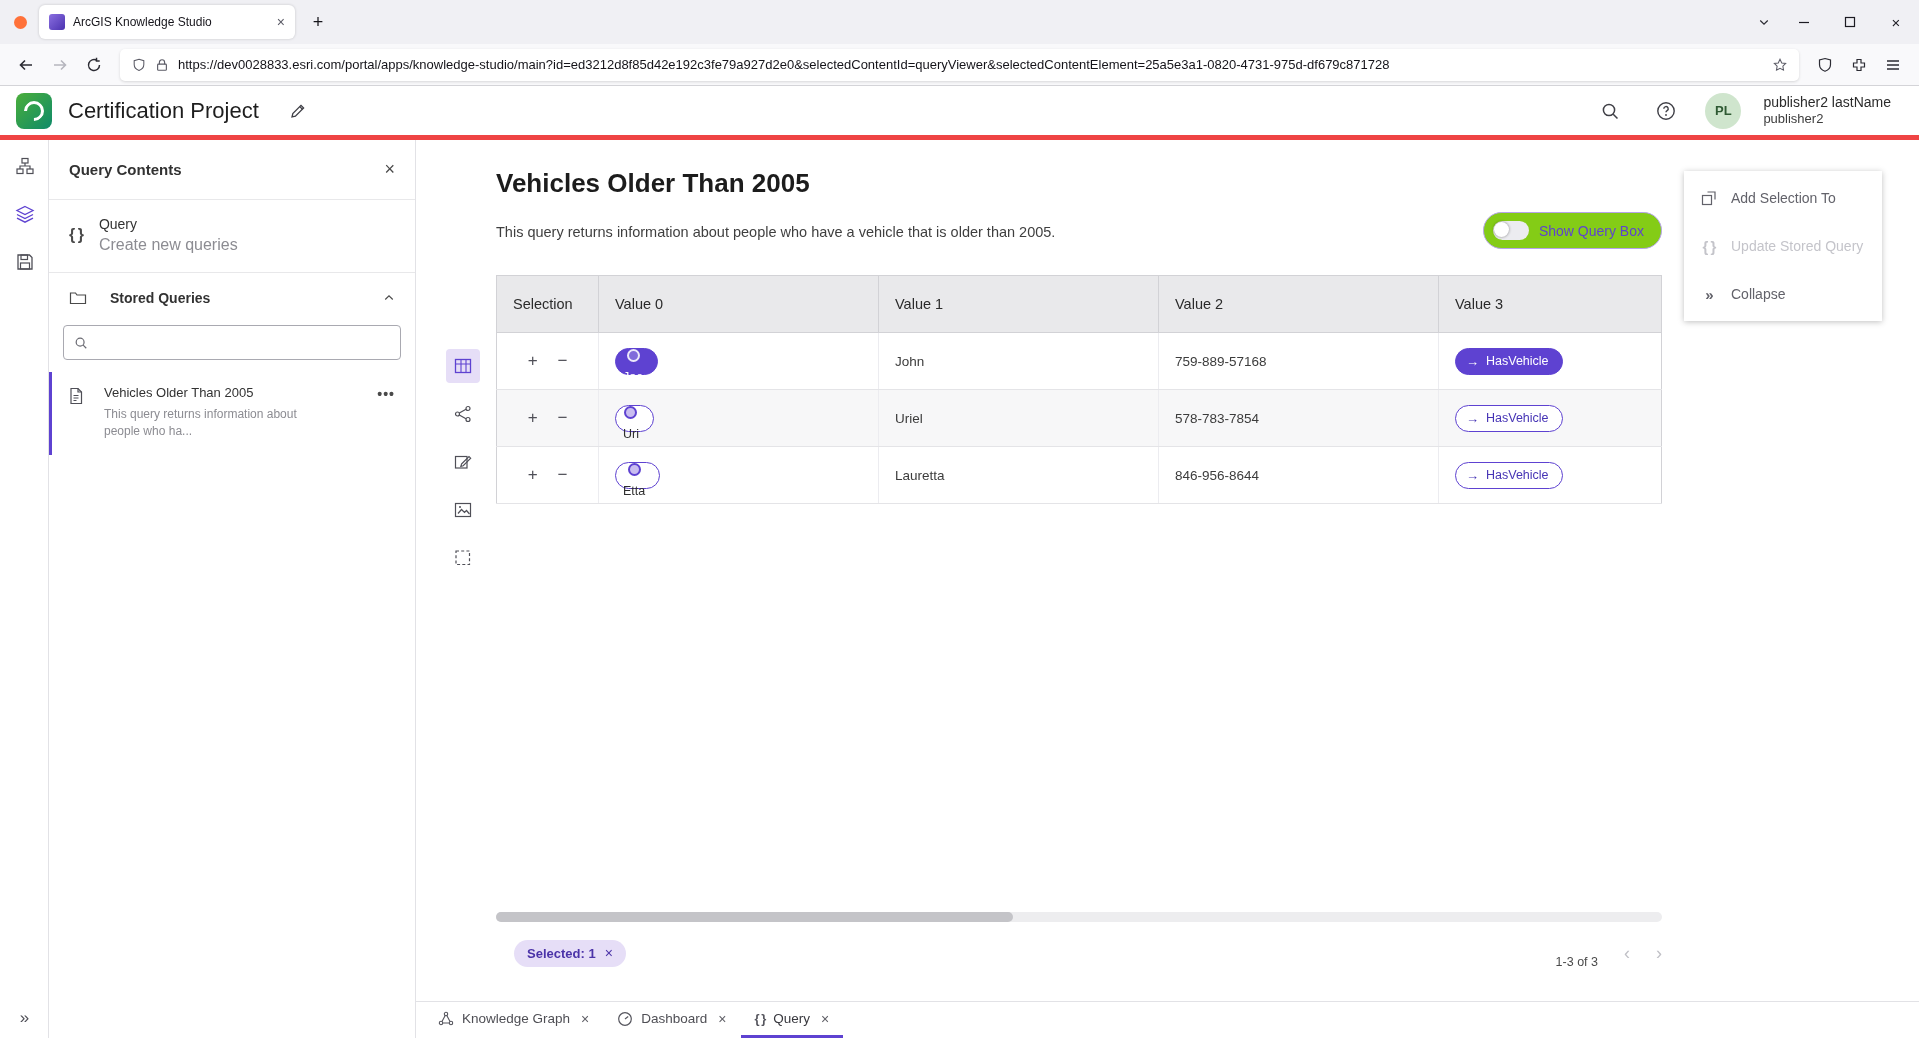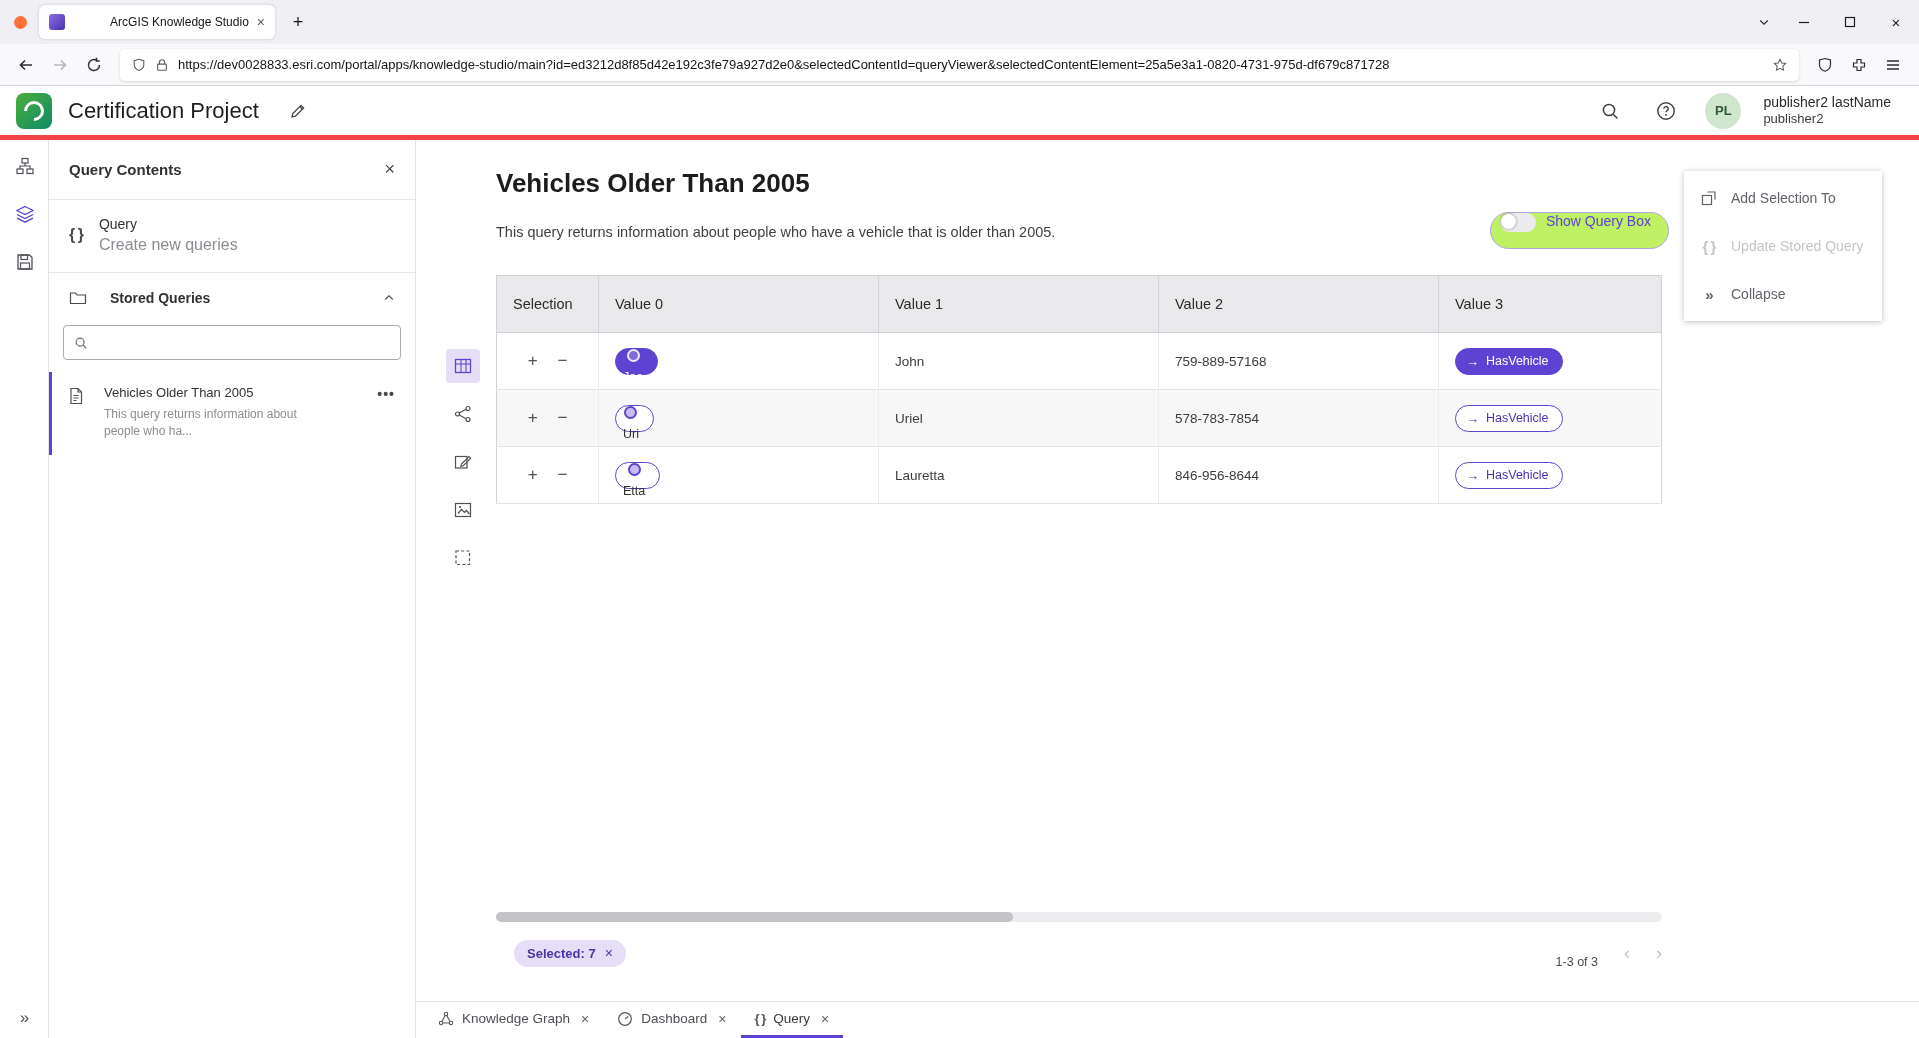--- a/index.html
+++ b/index.html
@@ -11,21 +11,21 @@
   svg { display:block; }
   .i12 { width:12px; height:12px; }
   .i14 { width:14px; height:14px; }
   .i16 { width:16px; height:16px; }
   .i18 { width:18px; height:18px; }
   .i20 { width:20px; height:20px; }
 
   
   .tabstrip { height:44px; background:#f0f0f4; display:flex; align-items:center; padding:0 8px; position:relative; flex:0 0 auto; }
   .ff-dot { width:13px; height:13px; border-radius:50%; background:#ff7139; margin:0 12px 0 6px; flex:0 0 auto; }
-  .btab-chrome { width:236px; height:34px; background:#fff; border-radius:6px; display:flex; align-items:center; gap:8px; padding:0 10px; box-shadow:0 0 3px rgba(0,0,0,.18);text-align:right; }
+  .btab-chrome { width:256px; height:34px; background:#fff; border-radius:6px; display:flex; align-items:center; gap:8px; padding:0 10px; box-shadow:0 0 3px rgba(0,0,0,.18); }
   .tab-favicon { width:16px; height:16px; border-radius:3px; background:linear-gradient(135deg,#8a6fe0,#4b32b0); flex:0 0 auto; }
   .tab-title { flex:1; font-size:12px; color:#15141a; white-space:nowrap; overflow:hidden; text-overflow:ellipsis; }
   .tab-close { font-size:14px; color:#5b5b66; cursor:default; }
   .newtab { width:30px; height:30px; display:flex; align-items:center; justify-content:center; font-size:18px; color:#15141a; margin-left:8px; border-radius:4px; }
   .tabstrip-right { position:absolute; right:0; top:0; height:44px; display:flex; align-items:center; }
   .strip-btn { width:34px; height:34px; display:flex; align-items:center; justify-content:center; color:#2b2b33; }
   .win-btn { width:46px; height:44px; display:flex; align-items:center; justify-content:center; color:#1c1b22; font-size:15px; }
 
   .navbar { height:42px; background:#f9f9fb; border-bottom:1px solid #d4d4d8; display:flex; align-items:center; padding:0 10px; gap:2px; flex:0 0 auto; }
   .nav-btn { width:32px; height:30px; display:flex; align-items:center; justify-content:center; color:#2b2b33; border-radius:4px; flex:0 0 auto; }
@@ -71,21 +71,21 @@
   .stored-item::before { content:""; position:absolute; left:0; top:0; bottom:0; width:3px; background:var(--accent,#5e42d1); }
   .si-doc { position:absolute; left:18px; top:15px; color:#4f4f57; }
   .si-title { font-size:13px; color:#323232; }
   .si-desc { font-size:12px; color:#8c8c92; margin-top:6px; line-height:1.4; max-width:205px; }
   .si-dots { position:absolute; right:20px; top:14px; font-size:14px; font-weight:700; letter-spacing:1px; color:#4a4a4a; }
 
   
   .main { flex:1; position:relative; min-width:0; background:#fff; }
   .viewer-title { position:absolute; left:80px; top:28px; font-size:26px; font-weight:700; color:#1c1c1c; }
   .viewer-desc { position:absolute; left:80px; top:84px; font-size:14.5px; color:#3f3f3f; }
-  .sqb { position:absolute; right:250px; top:72px; height:37px; border:1.5px solid #b5a3ea; border-radius:19px; display:flex; align-items:flex-start; gap:10px; padding:0 17px 0 9px; background:#bef264; }
+  .sqb { position:absolute; right:257px; top:72px; height:37px; border:1.5px solid #b5a3ea; border-radius:19px; display:flex; align-items:center; gap:10px; padding:0 17px 0 9px; background:#84cc16; }
   .toggle-track { width:36px; height:19px; border-radius:10px; background:#ececf0; border:1px solid #c4c4cа; border-color:#c4c4ca; position:relative; }
   .toggle-knob { position:absolute; left:1px; top:1px; width:15px; height:15px; border-radius:50%; background:#fff; box-shadow:0 0 3px rgba(0,0,0,.45); }
   .sqb-label { font-size:14px; color:var(--accent,#5e42d1); }
 
   .viewer-toolbar { position:absolute; left:30px; top:209px; display:flex; flex-direction:column; gap:14px; }
   .vt-icon { width:34px; height:34px; border-radius:4px; display:flex; align-items:center; justify-content:center; color:#4f4f57; }
   .vt-icon.active { background:var(--accent-light,#e6def7); color:var(--accent,#5e42d1); }
 
   .table-wrap { position:absolute; left:80px; top:135px; width:1166px; }
   .qtable { width:100%; border-collapse:collapse; table-layout:fixed; }
@@ -444,21 +444,21 @@
           </tbody>
         </table>
       </div>
 
       <div class="hscroll">
         <div class="hscroll-thumb"></div>
       </div>
 
       <div class="viewer-footer">
         <span class="chip">
-          <span>Selected: 7</span>
+          <span>Selected: 1</span>
           <span class="chip-close">×</span>
         </span>
         <span class="pager">
           <span class="pager-text">1-3 of 3</span>
           <span class="pager-btn">‹</span>
           <span class="pager-btn">›</span>
         </span>
       </div>
 
       <div class="ctx-menu">

